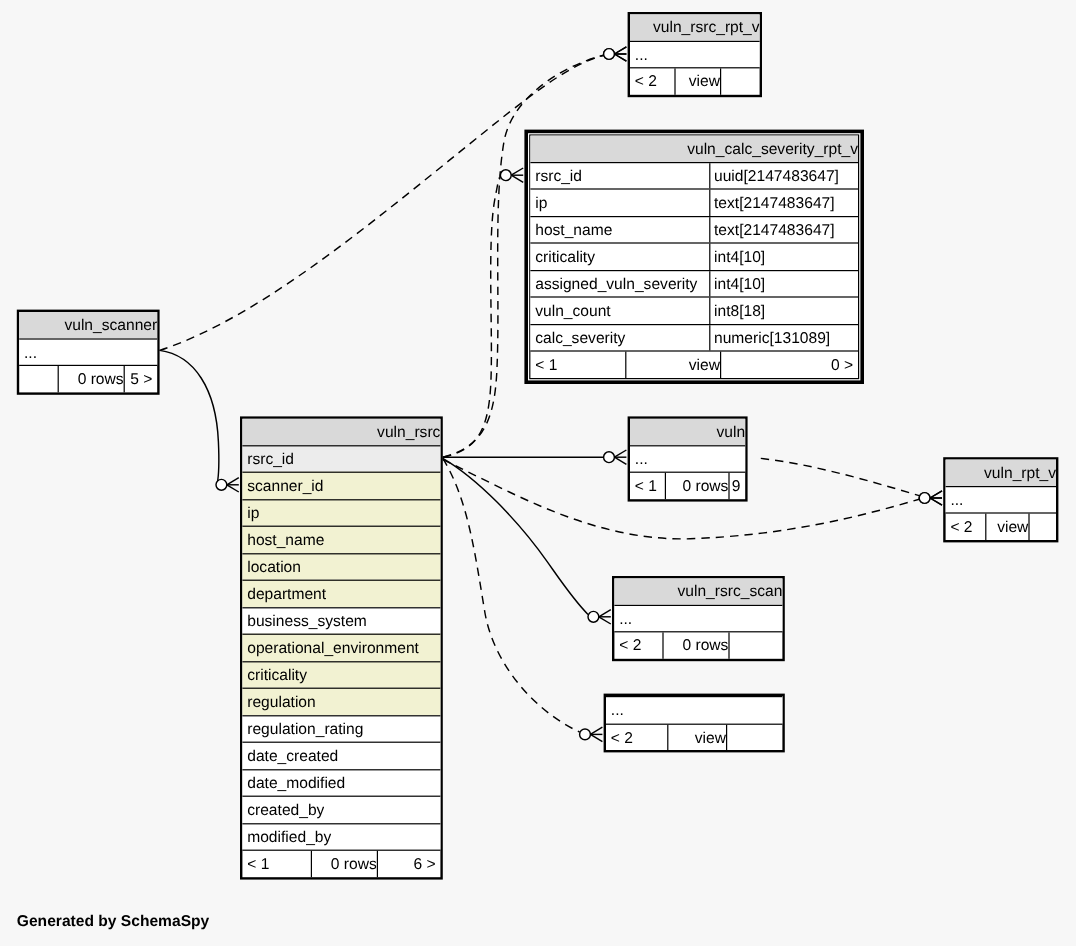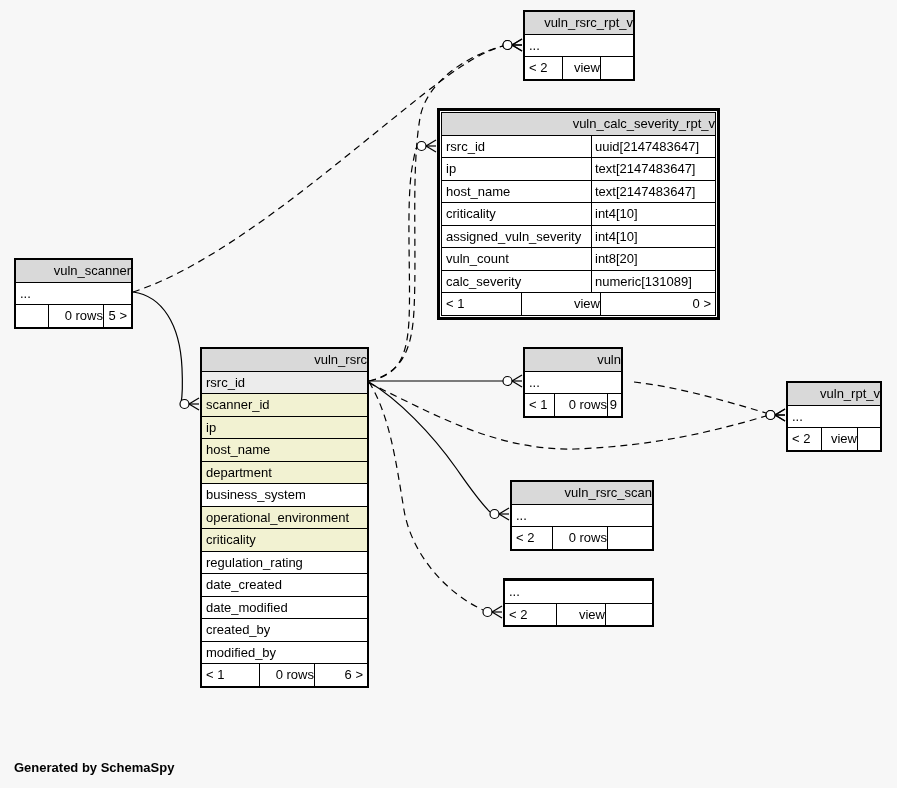--- a/index.html
+++ b/index.html
@@ -89,21 +89,21 @@
           <div class="tbl-row plain">
             <span class="cname two">criticality</span>
             <span class="ctype" style="width: 120px;">int4[10]</span>
           </div>
           <div class="tbl-row plain">
             <span class="cname two">assigned_vuln_severity</span>
             <span class="ctype" style="width: 120px;">int4[10]</span>
           </div>
           <div class="tbl-row plain">
             <span class="cname two">vuln_count</span>
-            <span class="ctype" style="width: 120px;">int8[20]</span>
+            <span class="ctype" style="width: 120px;">int8[18]</span>
           </div>
           <div class="tbl-row plain">
             <span class="cname two">calc_severity</span>
             <span class="ctype" style="width: 120px;">numeric[131089]</span>
           </div>
           <div class="tbl-footer">
             <span class="fcell first" style="width: 79px;">&lt; 1</span>
             <span class="fcell mid" style="width: 79px;">view</span>
             <span class="fcell last">0 &gt;</span>
           </div>
@@ -131,30 +131,36 @@
           <div class="tbl-row implied">
             <span class="cname">scanner_id</span>
           </div>
           <div class="tbl-row implied">
             <span class="cname">ip</span>
           </div>
           <div class="tbl-row implied">
             <span class="cname">host_name</span>
           </div>
           <div class="tbl-row implied">
+            <span class="cname">location</span>
+          </div>
+          <div class="tbl-row implied">
             <span class="cname">department</span>
           </div>
           <div class="tbl-row plain">
             <span class="cname">business_system</span>
           </div>
           <div class="tbl-row implied">
             <span class="cname">operational_environment</span>
           </div>
           <div class="tbl-row implied">
             <span class="cname">criticality</span>
+          </div>
+          <div class="tbl-row implied">
+            <span class="cname">regulation</span>
           </div>
           <div class="tbl-row plain">
             <span class="cname">regulation_rating</span>
           </div>
           <div class="tbl-row plain">
             <span class="cname">date_created</span>
           </div>
           <div class="tbl-row plain">
             <span class="cname">date_modified</span>
           </div>

